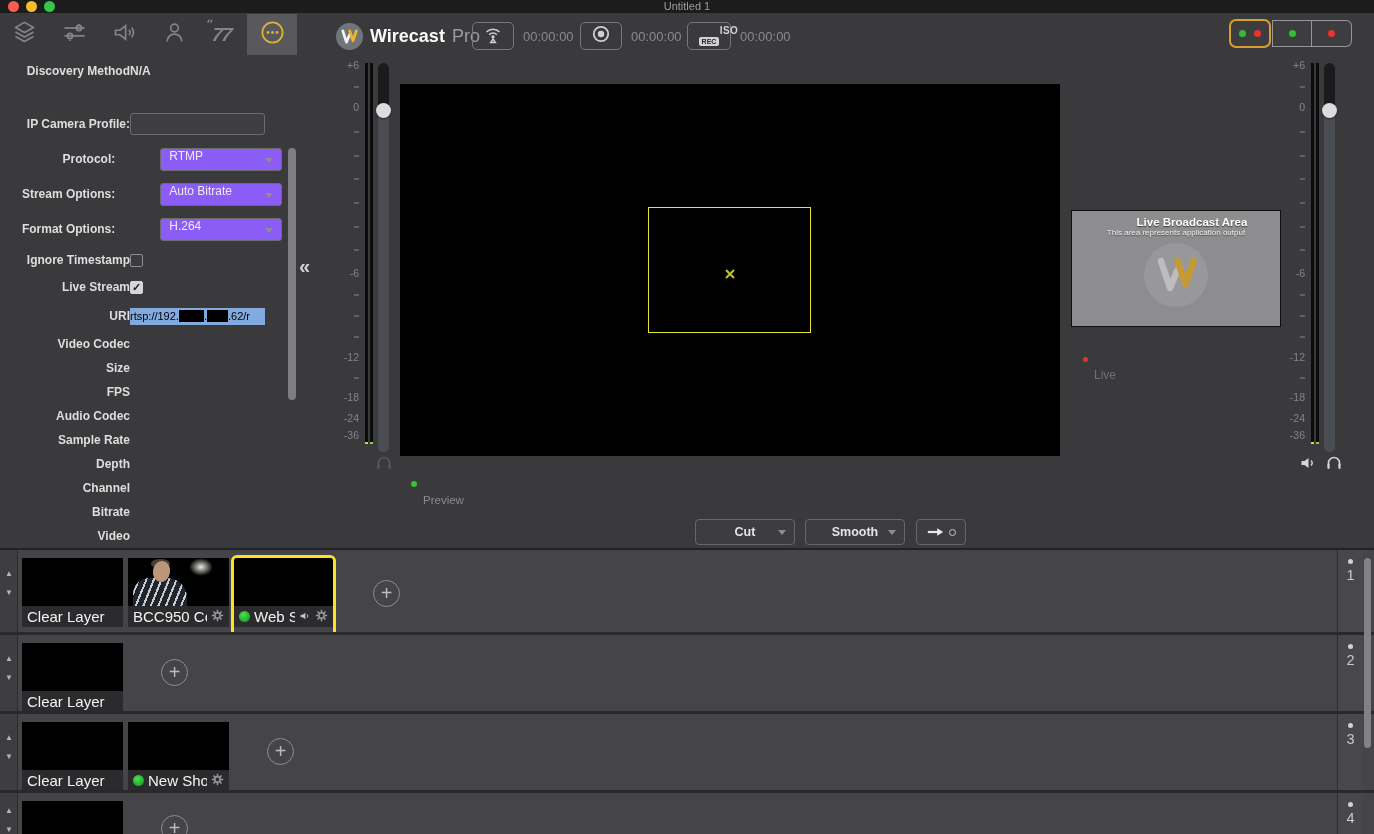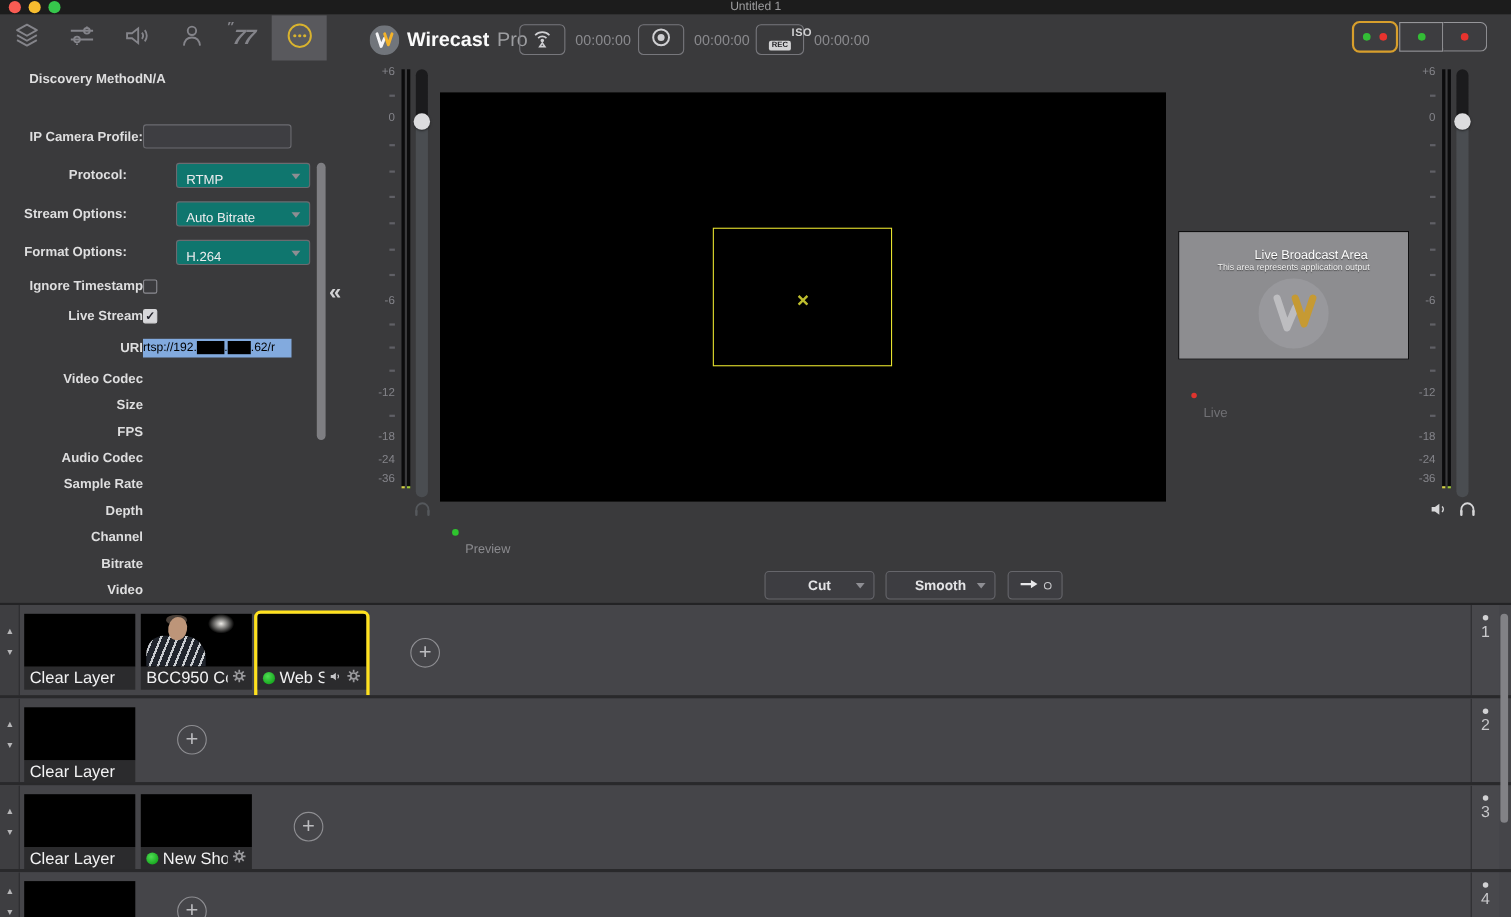--- a/index.html
+++ b/index.html
@@ -21,22 +21,22 @@
   .sidebar { position:absolute; left:0; top:13px; width:320px; height:535px; }
   .tab { position:absolute; top:1px; width:44px; height:41px; display:flex; align-items:center; justify-content:center; }
   .tab.selected { background:#59595d; }
   .tab svg { width:27px; height:27px; }
   .jersey { font-size:19px; font-style:italic; font-weight:700; color:#84848a; transform:skewX(-8deg); letter-spacing:-1px; position:relative; }
   .jersey::before { content:"\2033"; position:absolute; left:-7px; top:-7px; font-size:12px; font-style:normal; }
   .form-row { position:absolute; left:0; width:282px; height:22px; display:flex; align-items:center; }
   .flabel { width:130px; text-align:right; padding-right:0; font-size:12px; font-weight:700; color:#dededf; white-space:nowrap; }
   .fvalue { font-size:12px; font-weight:700; color:#dededf; }
   .select {
-    position:relative; width:135px; height:23px; background:#0f766e; border:1px solid #6b6b70;
-    border-radius:3px; display:flex; align-items:flex-end; padding:0 8px; font-size:12px; color:#ececee;margin-left:45px;
+    position:relative; width:135px; height:23px; background:#8b5cf6; border:1px solid #6b6b70;
+    border-radius:3px; display:flex; align-items:flex-start; padding:0 8px; font-size:12px; color:#ececee;margin-left:45px;
   }
   .select::after { content:""; position:absolute; right:8px; top:9px; border-left:4.5px solid transparent; border-right:4.5px solid transparent; border-top:5px solid #8e8e93; }
   .tinput { width:135px; height:22px; background:#3e3e42; border:1px solid #6b6b70; border-radius:3px; color:#e8e8ea; font-size:12px; padding:0 6px; }
   .cbox { width:13px; height:13px; border:1px solid #8c8c92; border-radius:2px; background:#3b3b3e; position:relative; }
   .cbox.checked { background:#d7d7da; border-color:#d7d7da; }
   .cbox.checked::after { content:"\2713"; position:absolute; left:1px; top:-1px; font-size:11px; font-weight:700; color:#23232c; }
   .uri-field { width:135px; height:17px; background:#82aade; display:flex; align-items:center; font-size:11px; color:#000; overflow:hidden; white-space:nowrap; }
   .redact { display:inline-block; width:25px; height:12px; background:#000; }
   .redact.r2 { width:21px; }
   .sb-scroll { position:absolute; left:288px; top:135px; width:8px; height:252px; background:#7e7e82; border-radius:4px; }
@@ -81,21 +81,21 @@
   .m-icon svg { width:18px; height:18px; }
 
   
   .canvas { position:absolute; left:400px; top:84px; width:660px; height:372px; background:#000; }
   .sel-rect { position:absolute; left:248px; top:123px; width:163px; height:126px; border:1.5px solid #e6e22e; }
   .x-marker { position:absolute; left:325px; top:181px; width:10px; height:10px; }
   .caption { position:absolute; display:flex; align-items:center; gap:6px; }
   .cap-dot { width:6px; height:6px; border-radius:50%; }
   .cap-text { font-size:11.5px; color:#8b8b8f;margin-top:32px; }
   .live-box { position:absolute; left:1071px; top:210px; width:210px; height:117px; background:#8d8d90; border:1px solid #0f0f10; text-align:center; }
-  .lb-title { margin-top:15px; font-size:11.5px; font-weight:400; color:#fff; text-shadow:0 1px 1px rgba(40,40,40,.8);padding-left:32px; }
+  .lb-title { margin-top:5px; font-size:11.5px; font-weight:700; color:#fff; text-shadow:0 1px 1px rgba(40,40,40,.8);padding-left:32px; }
   .lb-sub { font-size:8px; color:#f0f0f0; text-shadow:0 1px 1px rgba(40,40,40,.7); }
   .lb-logo { width:64px; height:64px; margin:6px auto 0; }
 
   
   .tr-select { position:absolute; top:519px; width:100px; height:26px; background:#3d3d41; border:1px solid #66666b; border-radius:4px; display:flex; align-items:center; justify-content:center; font-size:12.5px; font-weight:700; color:#e4e4e6; }
   .tr-select::after { content:""; position:absolute; right:8px; top:10px; border-left:4.5px solid transparent; border-right:4.5px solid transparent; border-top:5px solid #8e8e93; }
   .go-btn { position:absolute; left:916px; top:519px; width:50px; height:26px; background:#3d3d41; border:1px solid #66666b; border-radius:4px; display:flex; align-items:center; justify-content:center; gap:5px; }
   .go-circle { width:7px; height:7px; border:1.5px solid #c9c9cc; border-radius:50%; }
 
   

